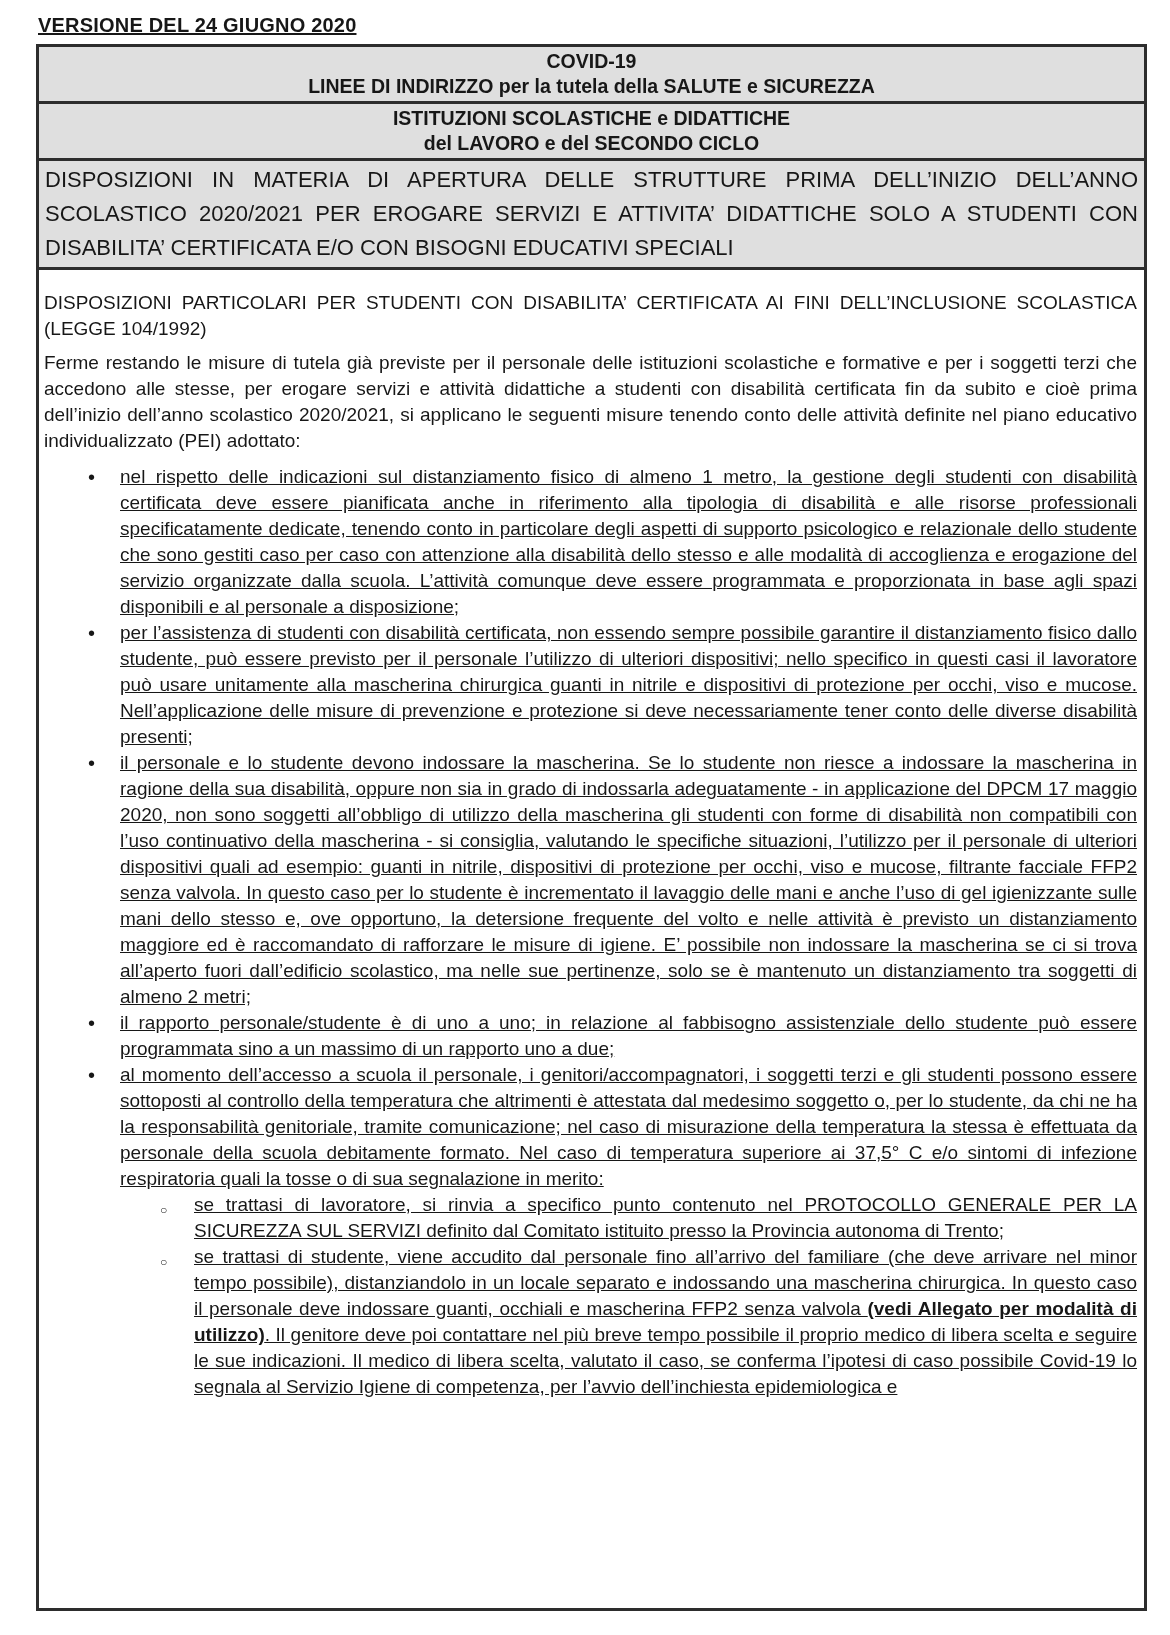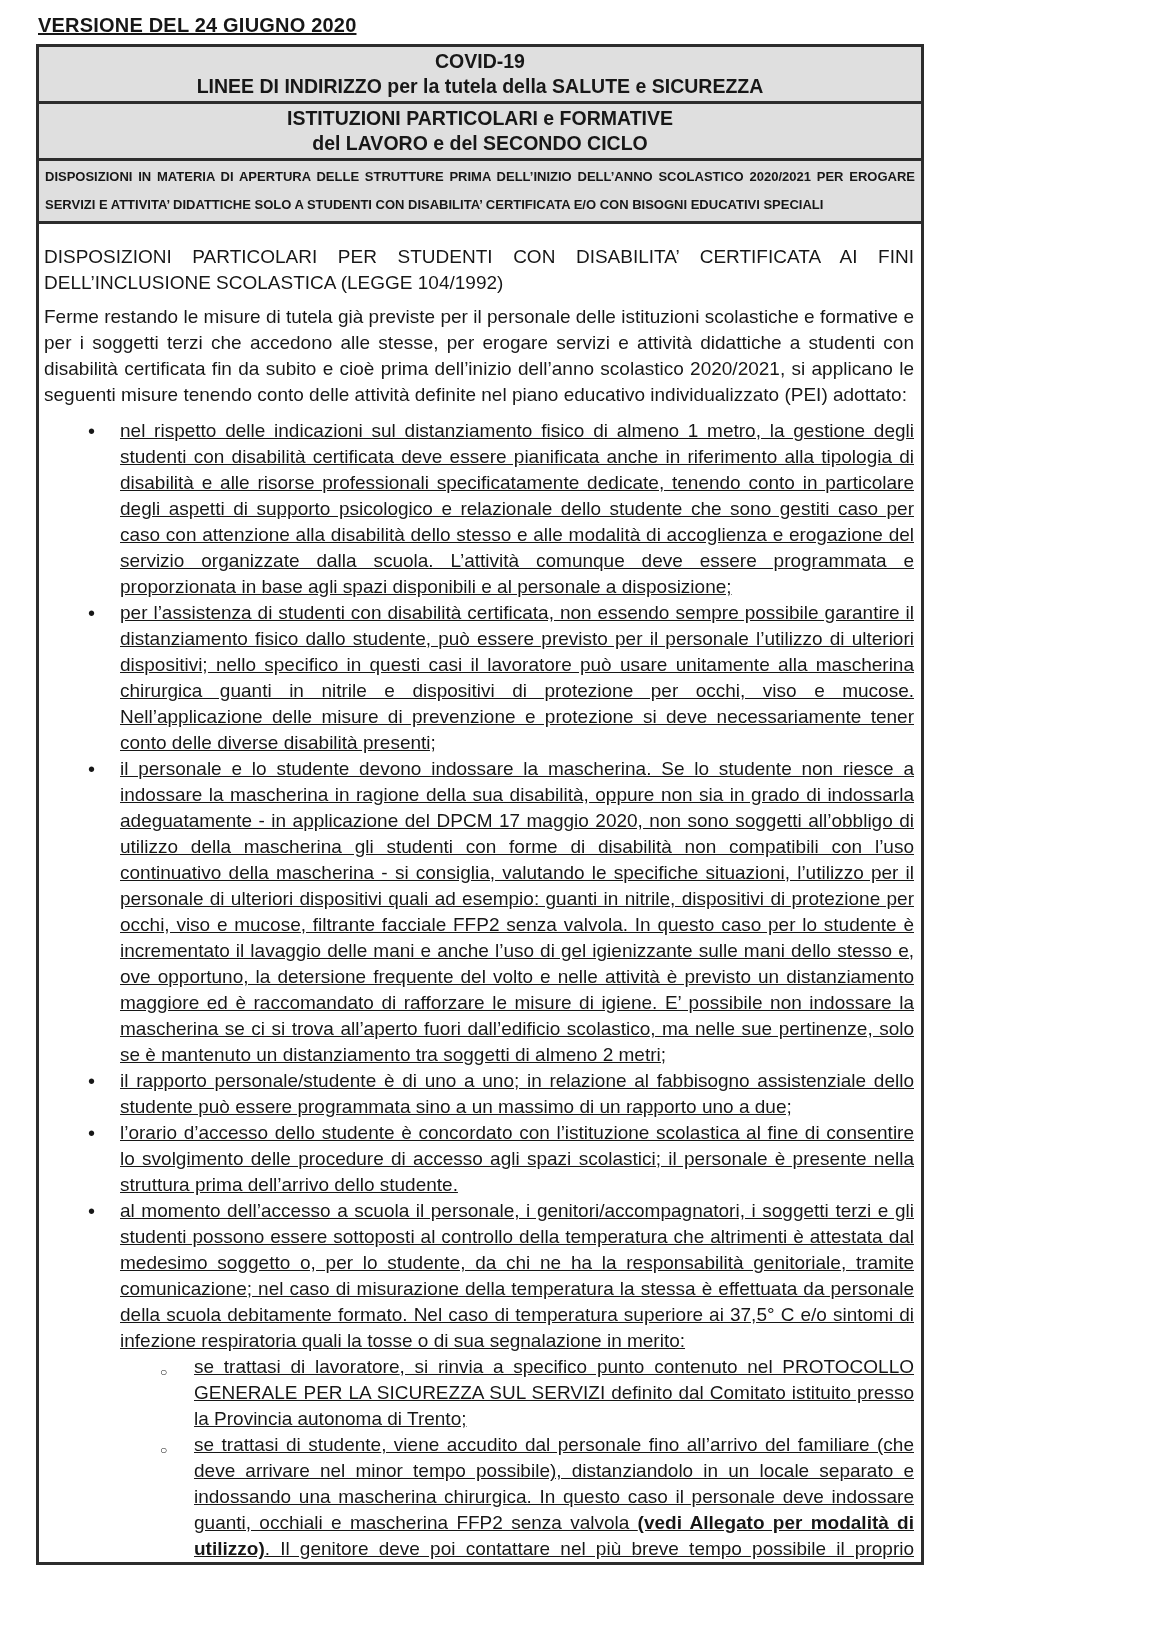--- a/index.html
+++ b/index.html
@@ -18,34 +18,34 @@
   .page{
     width:1170px;height:1635px;
     padding:14px 36px 0 36px;
     filter:blur(0.35px) contrast(1.03);
   }
   .version{
     font-size:20px;font-weight:bold;text-decoration:underline;
     margin:0 0 7px 2px;letter-spacing:0.2px;
   }
   .doc-table{
-    width:888px;
+    width:1111px;
     border:3px solid var(--border);
   }
   .row{
     border-bottom:3px solid var(--border);
     padding:2px 6px;
   }
   .row:last-child{border-bottom:none;}
   .gray{background:var(--header-bg);}
   .hdr-line{
     text-align:center;font-weight:bold;font-size:19.5px;line-height:25px;
   }
   .hdr-just{
-    text-align:justify;font-weight:bold;font-size:13px;line-height:28px;
+    text-align:justify;font-weight:normal;font-size:22px;line-height:34px;
   }
   .body-box{
     background:#ffffff;
     height:1338px;
     padding:20px 7px 0 5px;
     overflow:hidden;
   }
   .para{
     font-size:19px;line-height:26px;text-align:justify;
   }
@@ -91,40 +91,39 @@
   <div class="version">VERSIONE DEL 24 GIUGNO 2020</div>
 
   <div class="doc-table">
 
     <div class="row gray">
       <div class="hdr-line">COVID-19</div>
       <div class="hdr-line">LINEE DI INDIRIZZO per la tutela della SALUTE e SICUREZZA</div>
     </div>
 
     <div class="row gray">
-      <div class="hdr-line">ISTITUZIONI PARTICOLARI e FORMATIVE</div>
+      <div class="hdr-line">ISTITUZIONI SCOLASTICHE e DIDATTICHE</div>
       <div class="hdr-line">del LAVORO e del SECONDO CICLO</div>
     </div>
 
     <div class="row gray">
       <div class="hdr-just">DISPOSIZIONI IN MATERIA DI APERTURA DELLE STRUTTURE PRIMA DELL’INIZIO DELL’ANNO SCOLASTICO 2020/2021 PER EROGARE SERVIZI E ATTIVITA’ DIDATTICHE SOLO A STUDENTI CON DISABILITA’ CERTIFICATA E/O CON BISOGNI EDUCATIVI SPECIALI</div>
     </div>
 
     <div class="row body-box">
 
       <p class="para section-title">DISPOSIZIONI PARTICOLARI PER STUDENTI CON DISABILITA’ CERTIFICATA AI FINI DELL’INCLUSIONE SCOLASTICA (LEGGE 104/1992)</p>
 
       <p class="para intro">Ferme restando le misure di tutela già previste per il personale delle istituzioni scolastiche e formative e per i soggetti terzi che accedono alle stesse, per erogare servizi e attività didattiche a studenti con disabilità certificata fin da subito e cioè prima dell’inizio dell’anno scolastico 2020/2021, si applicano le seguenti misure tenendo conto delle attività definite nel piano educativo individualizzato (PEI) adottato:</p>
 
       <ul class="main">
         <li>nel rispetto delle indicazioni sul distanziamento fisico di almeno 1 metro, la gestione degli studenti con disabilità certificata deve essere pianificata anche in riferimento alla tipologia di disabilità e alle risorse professionali specificatamente dedicate, tenendo conto in particolare degli aspetti di supporto psicologico e relazionale dello studente che sono gestiti caso per caso con attenzione alla disabilità dello stesso e alle modalità di accoglienza e erogazione del servizio organizzate dalla scuola. L’attività comunque deve essere programmata e proporzionata in base agli spazi disponibili e al personale a disposizione;</li>
         <li>per l’assistenza di studenti con disabilità certificata, non essendo sempre possibile garantire il distanziamento fisico dallo studente, può essere previsto per il personale l’utilizzo di ulteriori dispositivi; nello specifico in questi casi il lavoratore può usare unitamente alla mascherina chirurgica guanti in nitrile e dispositivi di protezione per occhi, viso e mucose. Nell’applicazione delle misure di prevenzione e protezione si deve necessariamente tener conto delle diverse disabilità presenti;</li>
         <li>il personale e lo studente devono indossare la mascherina. Se lo studente non riesce a indossare la mascherina in ragione della sua disabilità, oppure non sia in grado di indossarla adeguatamente - in applicazione del DPCM 17 maggio 2020, non sono soggetti all’obbligo di utilizzo della mascherina gli studenti con forme di disabilità non compatibili con l’uso continuativo della mascherina - si consiglia, valutando le specifiche situazioni, l’utilizzo per il personale di ulteriori dispositivi quali ad esempio: guanti in nitrile, dispositivi di protezione per occhi, viso e mucose, filtrante facciale FFP2 senza valvola. In questo caso per lo studente è incrementato il lavaggio delle mani e anche l’uso di gel igienizzante sulle mani dello stesso e, ove opportuno, la detersione frequente del volto e nelle attività è previsto un distanziamento maggiore ed è raccomandato di rafforzare le misure di igiene. E’ possibile non indossare la mascherina se ci si trova all’aperto fuori dall’edificio scolastico, ma nelle sue pertinenze, solo se è mantenuto un distanziamento tra soggetti di almeno 2 metri;</li>
         <li>il rapporto personale/studente è di uno a uno; in relazione al fabbisogno assistenziale dello studente può essere programmata sino a un massimo di un rapporto uno a due;</li>
-        <li>l’orario d’accesso dello studente è concordato con l’istituzione scolastica al fine di consentire lo svolgimento delle procedure di accesso agli spazi scolastici; il personale è presente nella struttura prima dell’arrivo dello studente.</li>
         <li>
           <span>al momento dell’accesso a scuola il personale, i genitori/accompagnatori, i soggetti terzi e gli studenti possono essere sottoposti al controllo della temperatura che altrimenti è attestata dal medesimo soggetto o, per lo studente, da chi ne ha la responsabilità genitoriale, tramite comunicazione; nel caso di misurazione della temperatura la stessa è effettuata da personale della scuola debitamente formato. Nel caso di temperatura superiore ai 37,5° C e/o sintomi di infezione respiratoria quali la tosse o di sua segnalazione in merito:</span>
           <ul class="sub">
             <li>
               <span class="u">se trattasi di lavoratore</span><span>, si rinvia a specifico punto contenuto nel PROTOCOLLO GENERALE PER LA SICUREZZA SUL SERVIZI definito dal Comitato istituito presso la Provincia autonoma di Trento;</span>
             </li>
             <li>
               <span class="u">se trattasi di studente</span><span>, viene accudito dal personale fino all’arrivo del familiare (che deve arrivare nel minor tempo possibile), distanziandolo in un locale separato e indossando una mascherina chirurgica. In questo caso il personale deve indossare guanti, occhiali e mascherina FFP2 senza valvola </span><span class="b">(vedi Allegato per modalità di utilizzo)</span><span>. Il genitore deve poi contattare nel più breve tempo possibile il proprio medico di libera scelta e seguire le sue indicazioni. Il medico di libera scelta, valutato il caso, se conferma l’ipotesi di caso possibile Covid-19 lo segnala al Servizio Igiene di competenza, per l’avvio dell’inchiesta epidemiologica e</span>
             </li>
           </ul>

